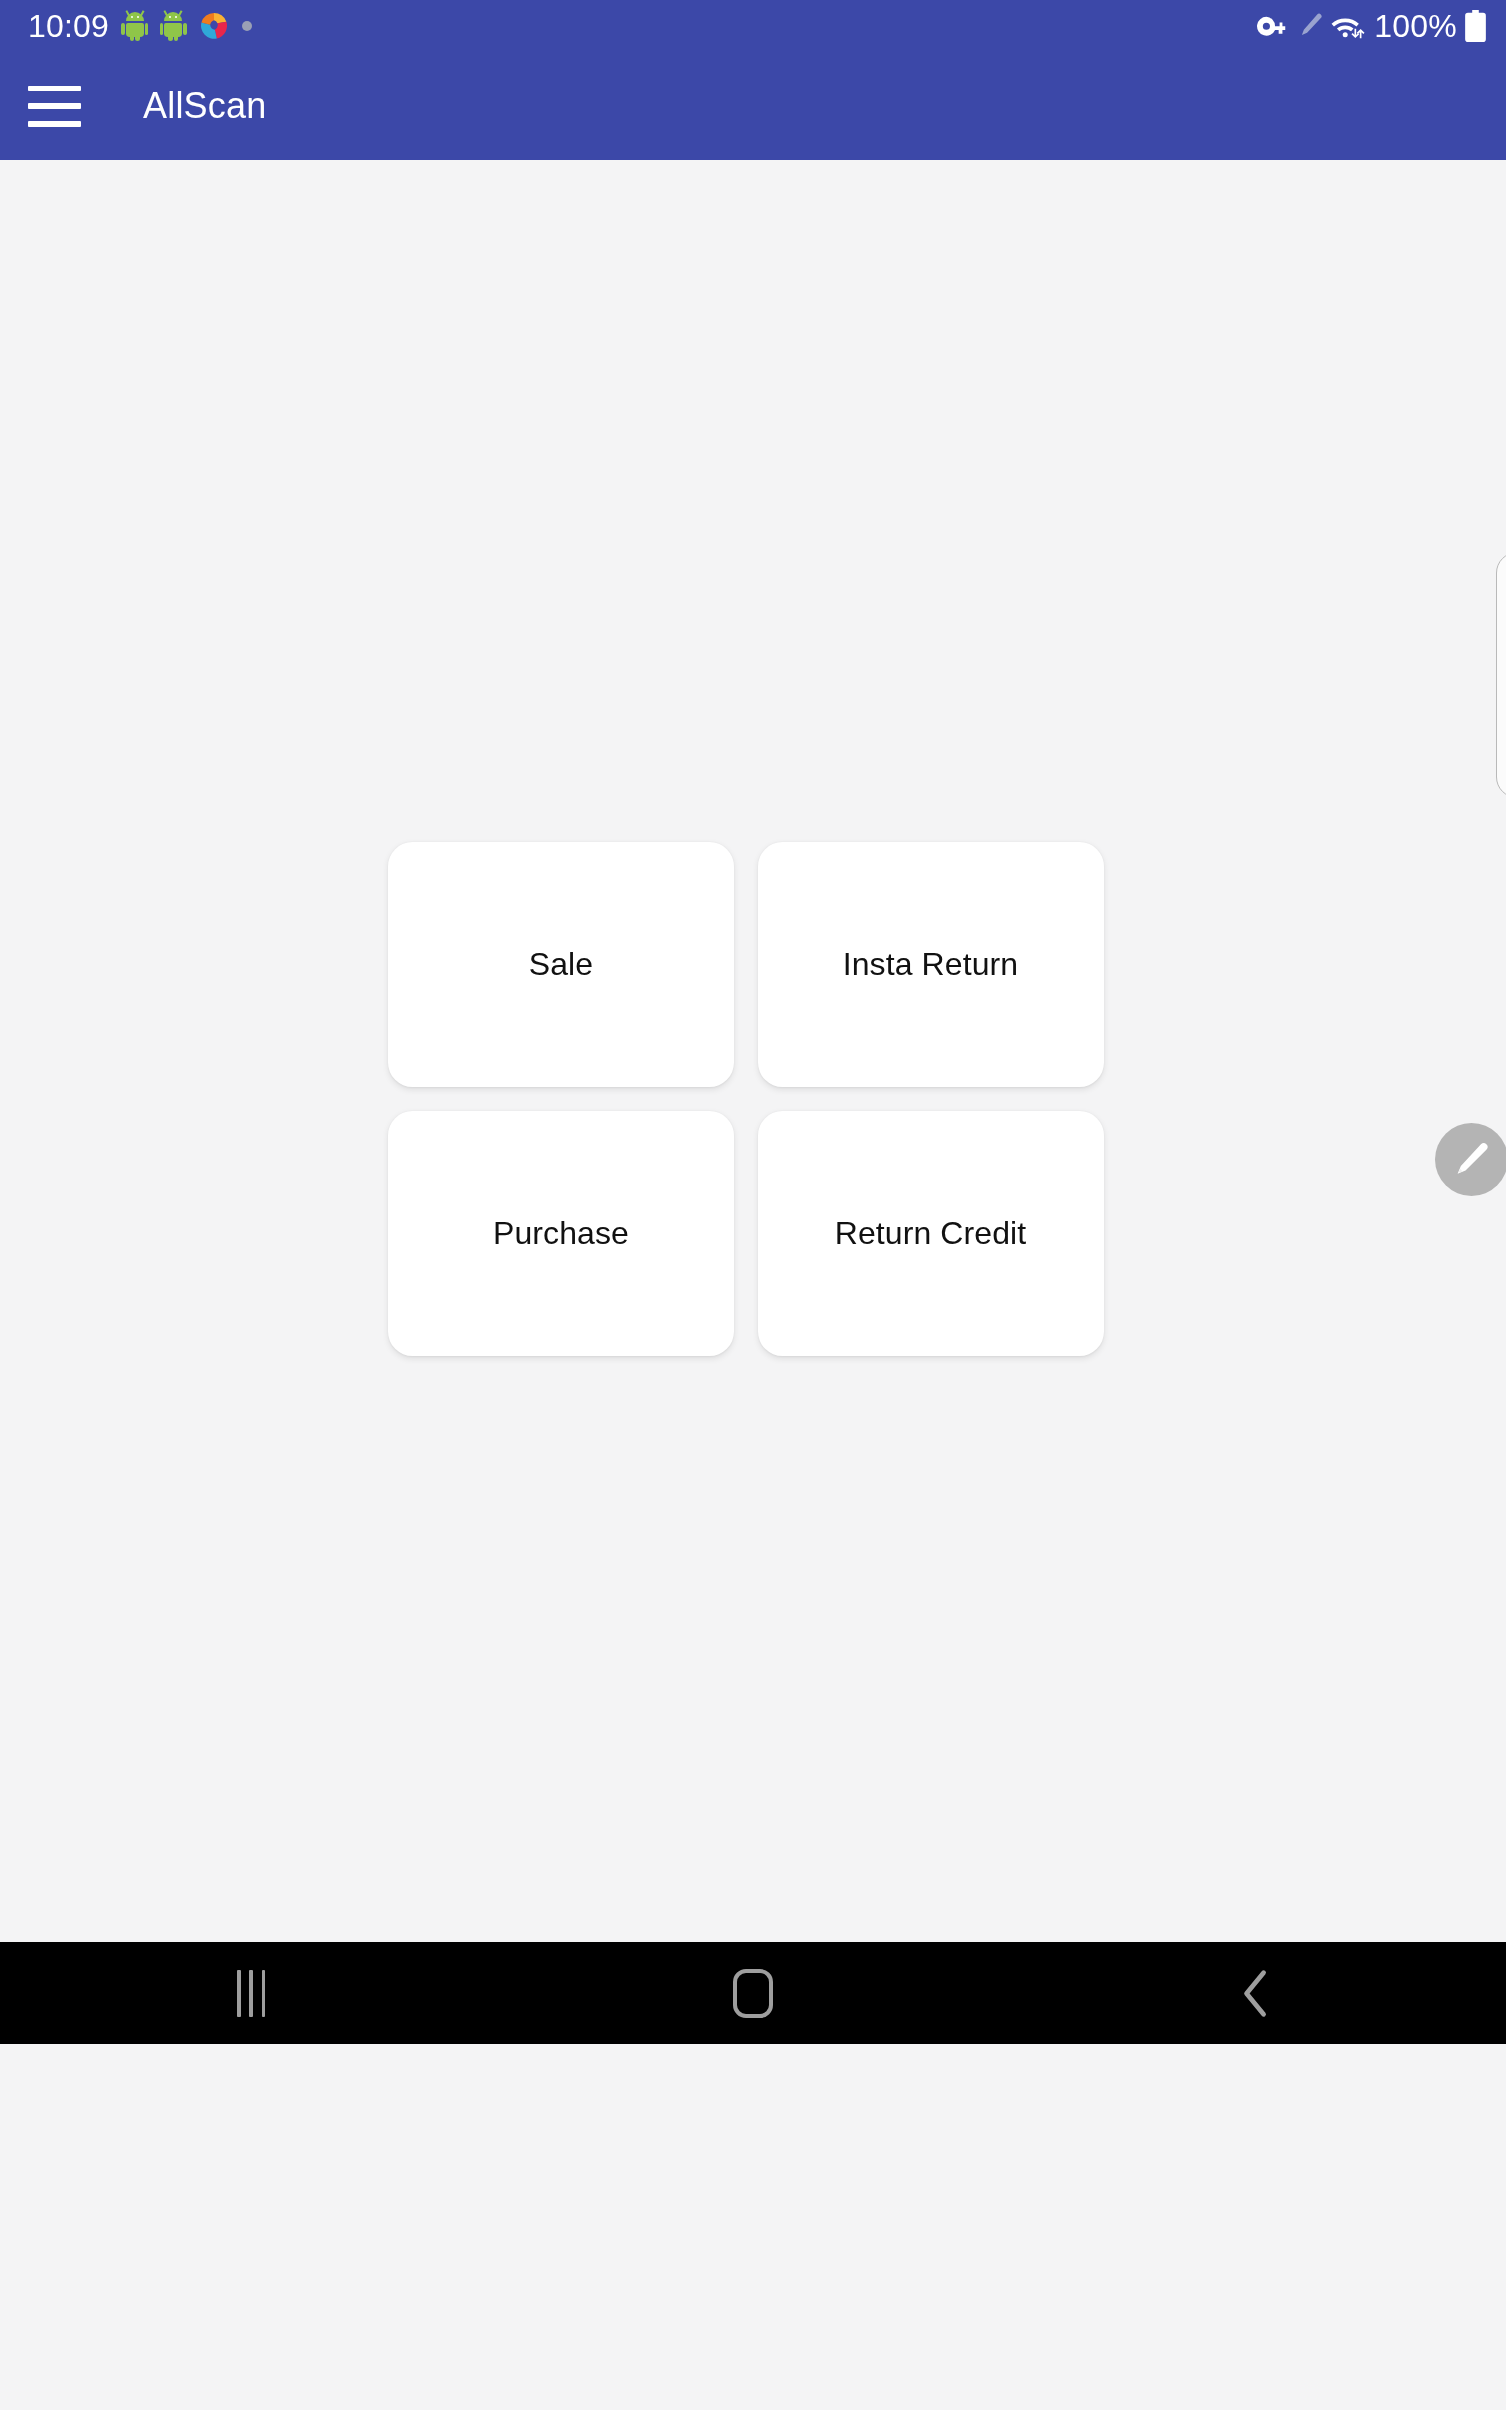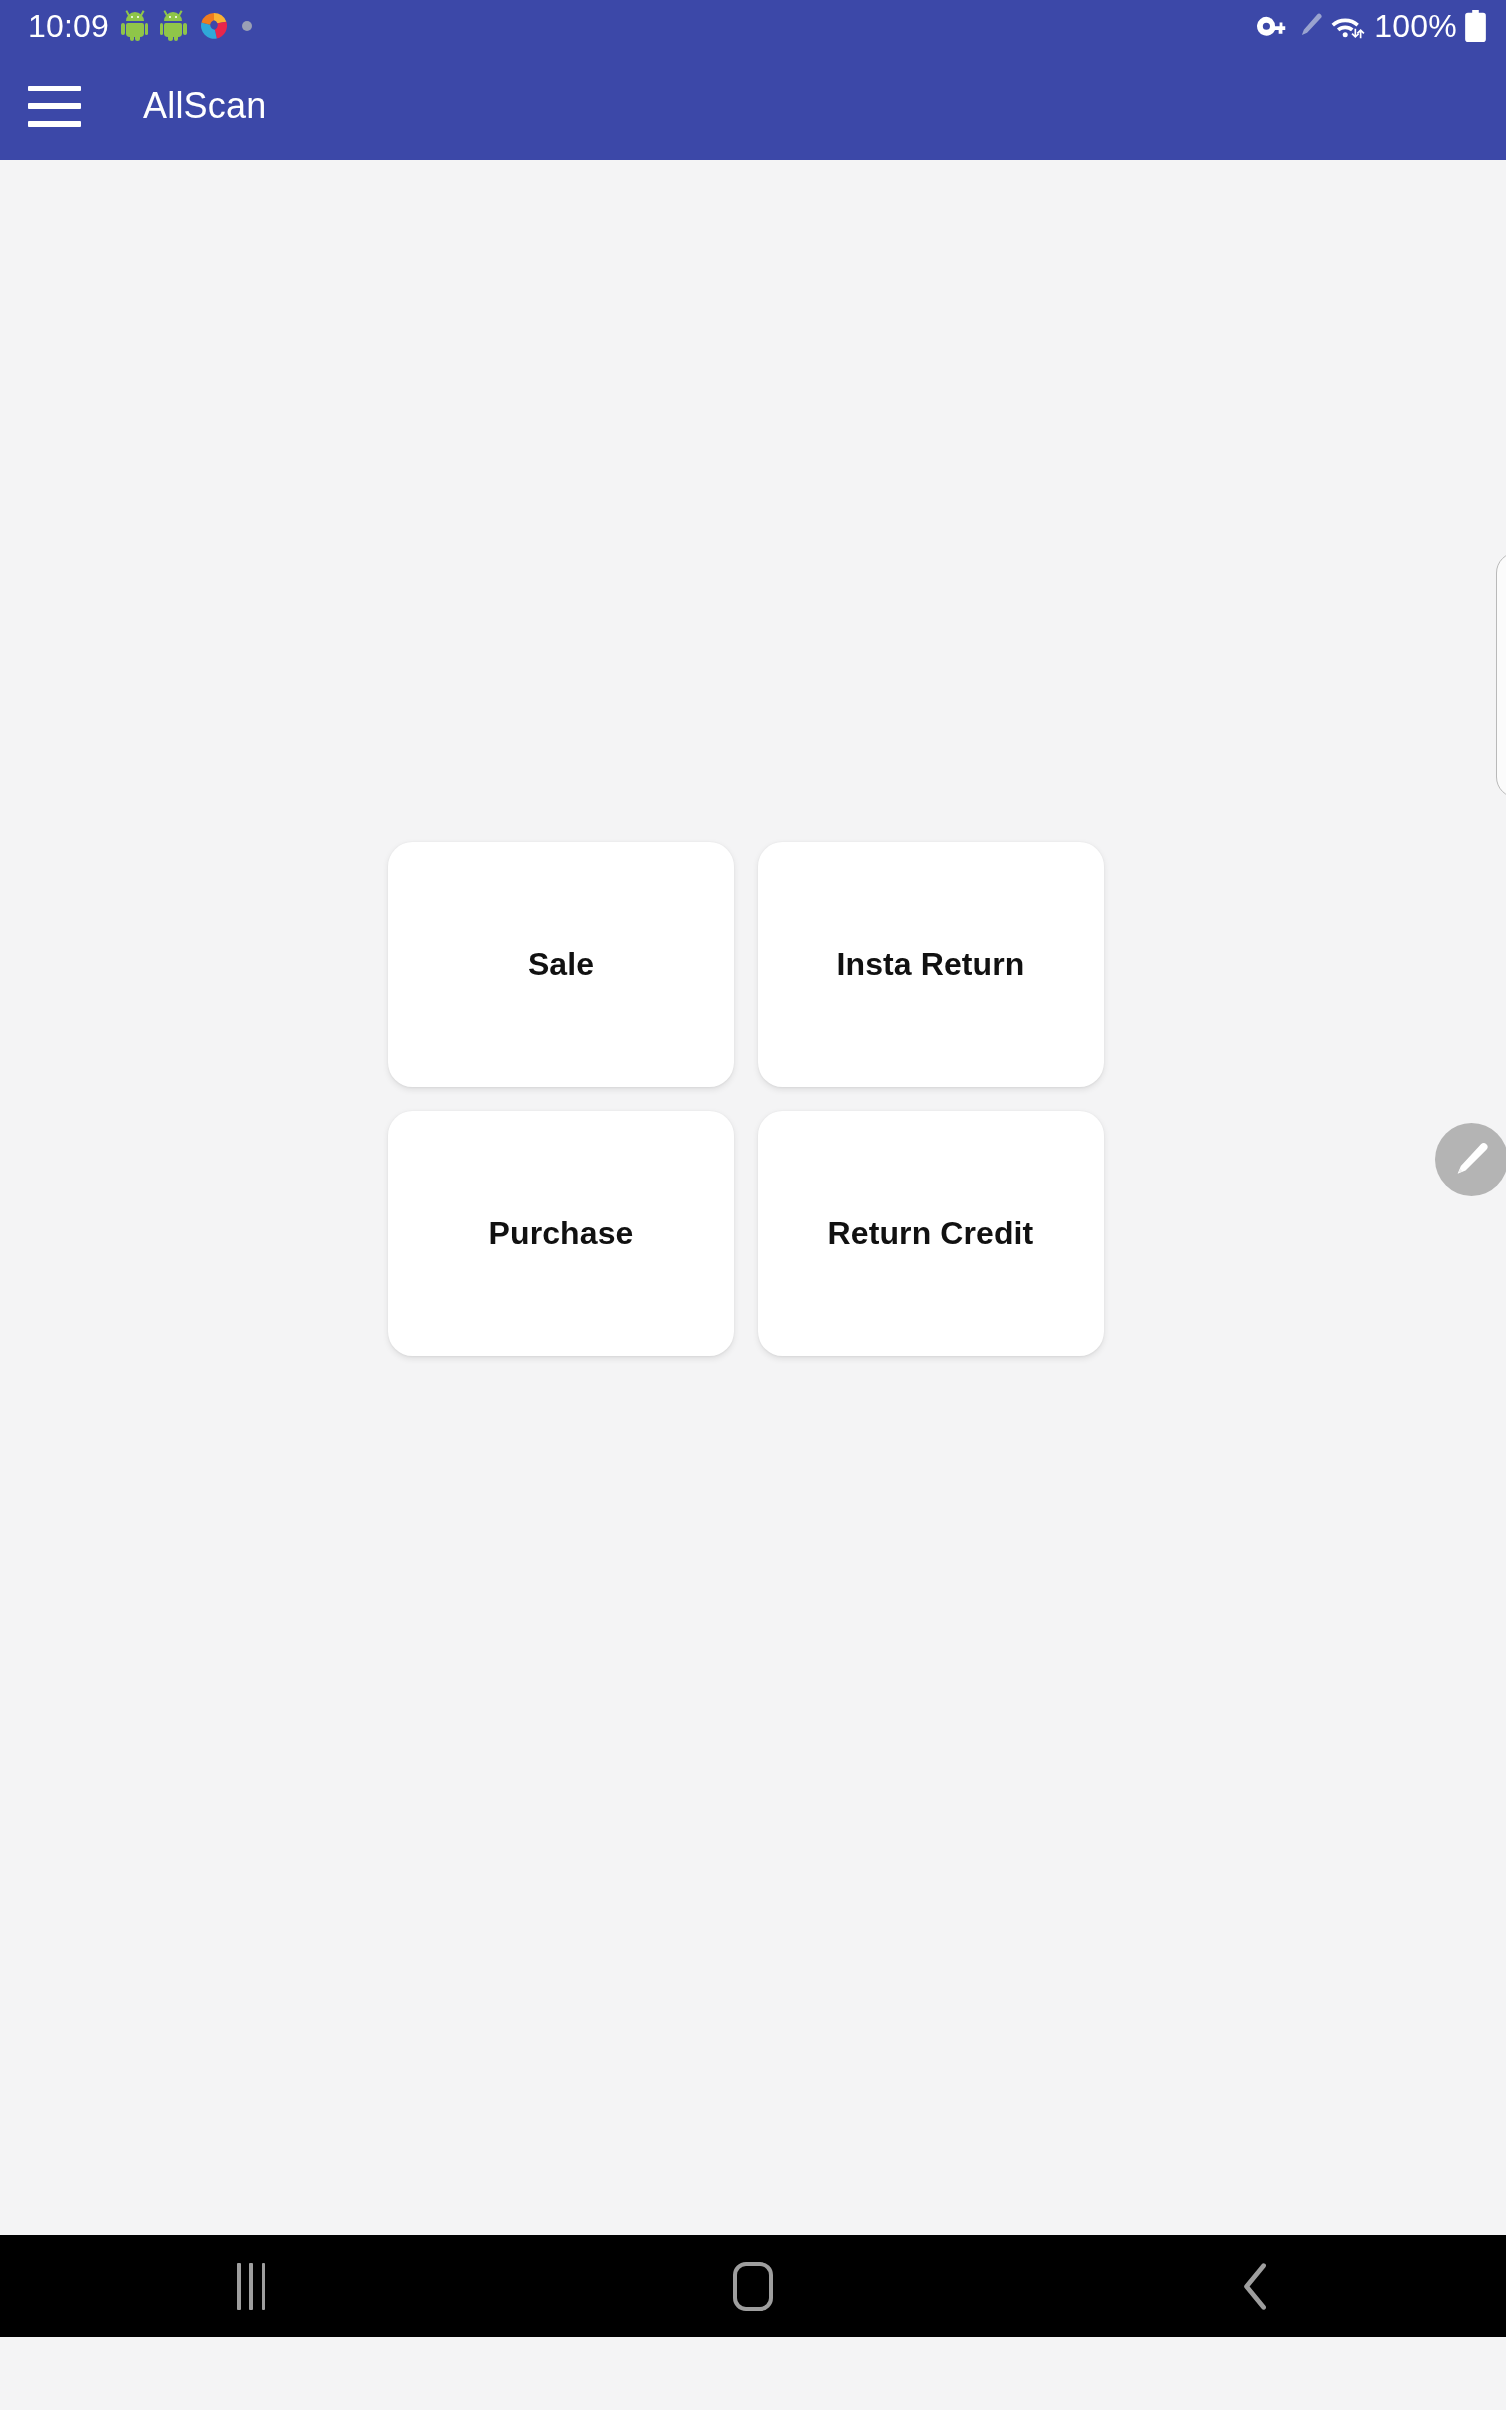--- a/index.html
+++ b/index.html
@@ -4,21 +4,21 @@
 <style>
   * { margin:0; padding:0; box-sizing:border-box; }
   html, body {
     width:1507px; height:2411px;
     background:#f4f4f5;
     font-family:"Liberation Sans", sans-serif;
     overflow:hidden;
   }
   #screen {
     position:relative;
-    width:1507px; height:2337px;
+    width:1507px; height:2044px;
     background:#f4f4f5;
     overflow:hidden;
   }
 
   
   #status-bar {
     position:absolute; top:0; left:0;
     width:1507px; height:52px;
     background:#3c48a8;
     display:flex; align-items:center;
@@ -131,21 +131,21 @@
   .tile {
     background:#ffffff;
     border-radius:24.5px;
     box-shadow:0 2.8px 6.6px rgba(0,0,0,0.085), 0 0.9px 1.9px rgba(0,0,0,0.05);
     display:flex; align-items:center; justify-content:center;
     cursor:pointer;
   }
   .tile-sq { width:346px; height:245px; }
   .tile-wide { width:342px; height:245px; }
   .tile-label {
-    font-size:32px; font-weight:700; color:#111111;
+    font-size:32px; font-weight:400; color:#111111;
     letter-spacing:0.1px; text-align:center;
   }
 
   
   #nav-bar {
     position:absolute; left:0; bottom:0;
     width:1507px; height:102px;
     background:#000000;
     display:flex; align-items:center;
   }

